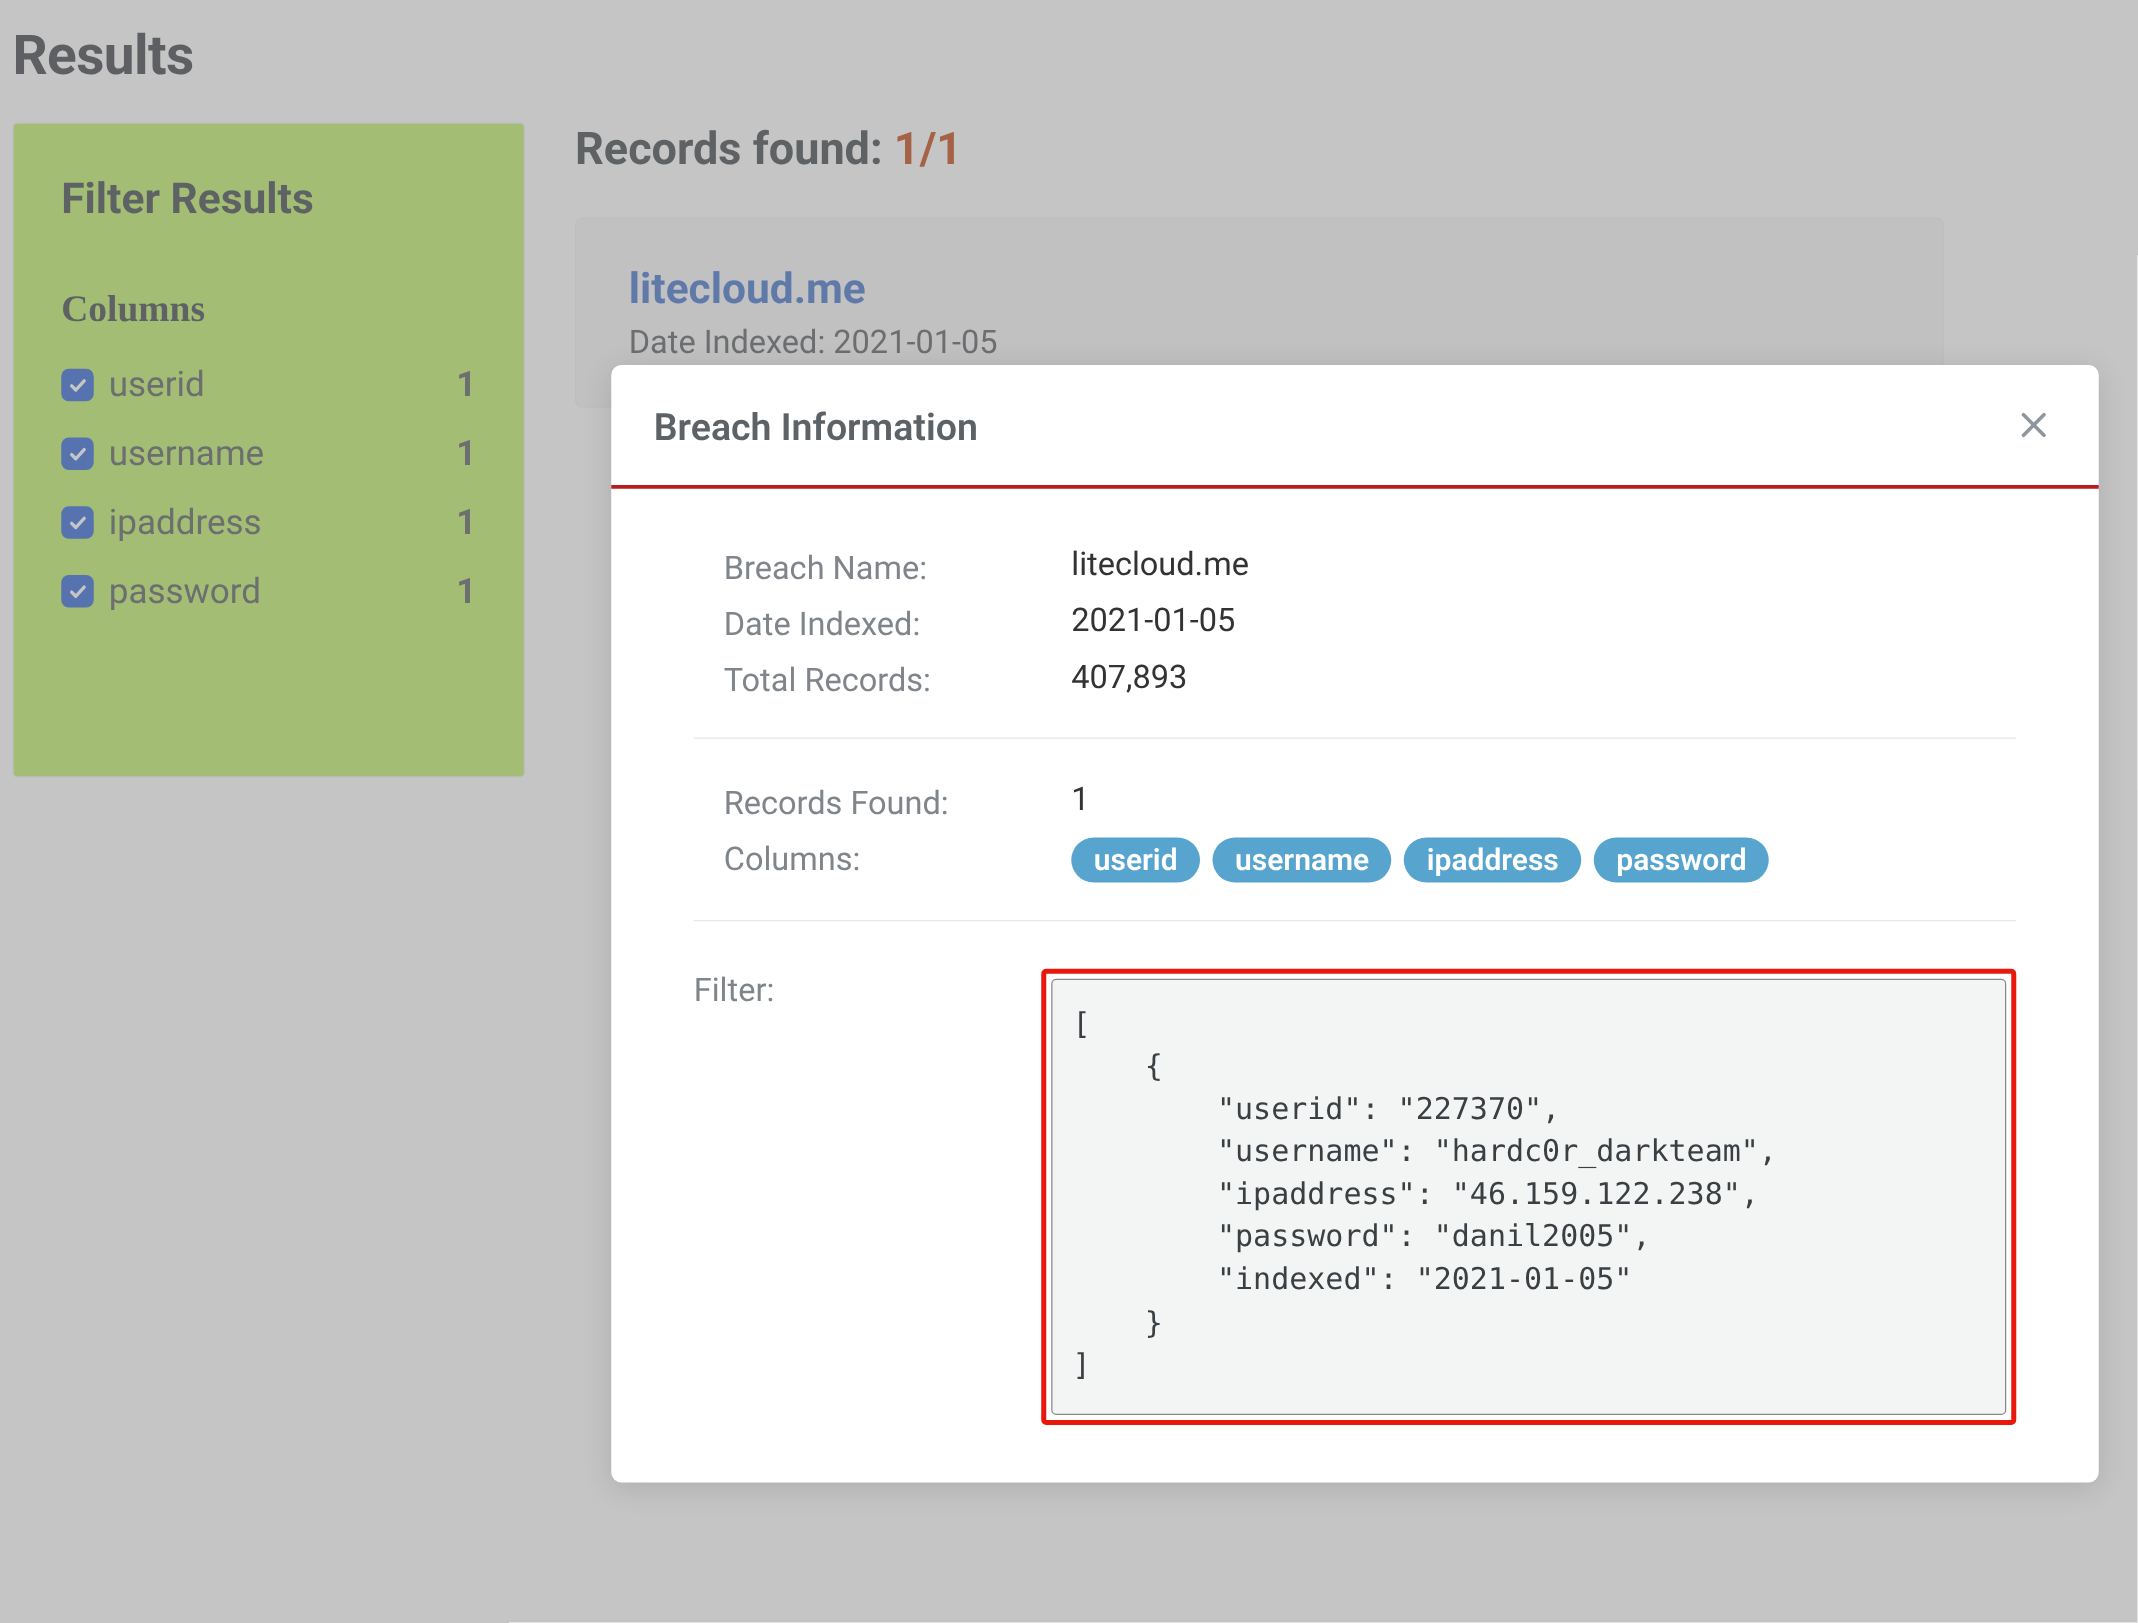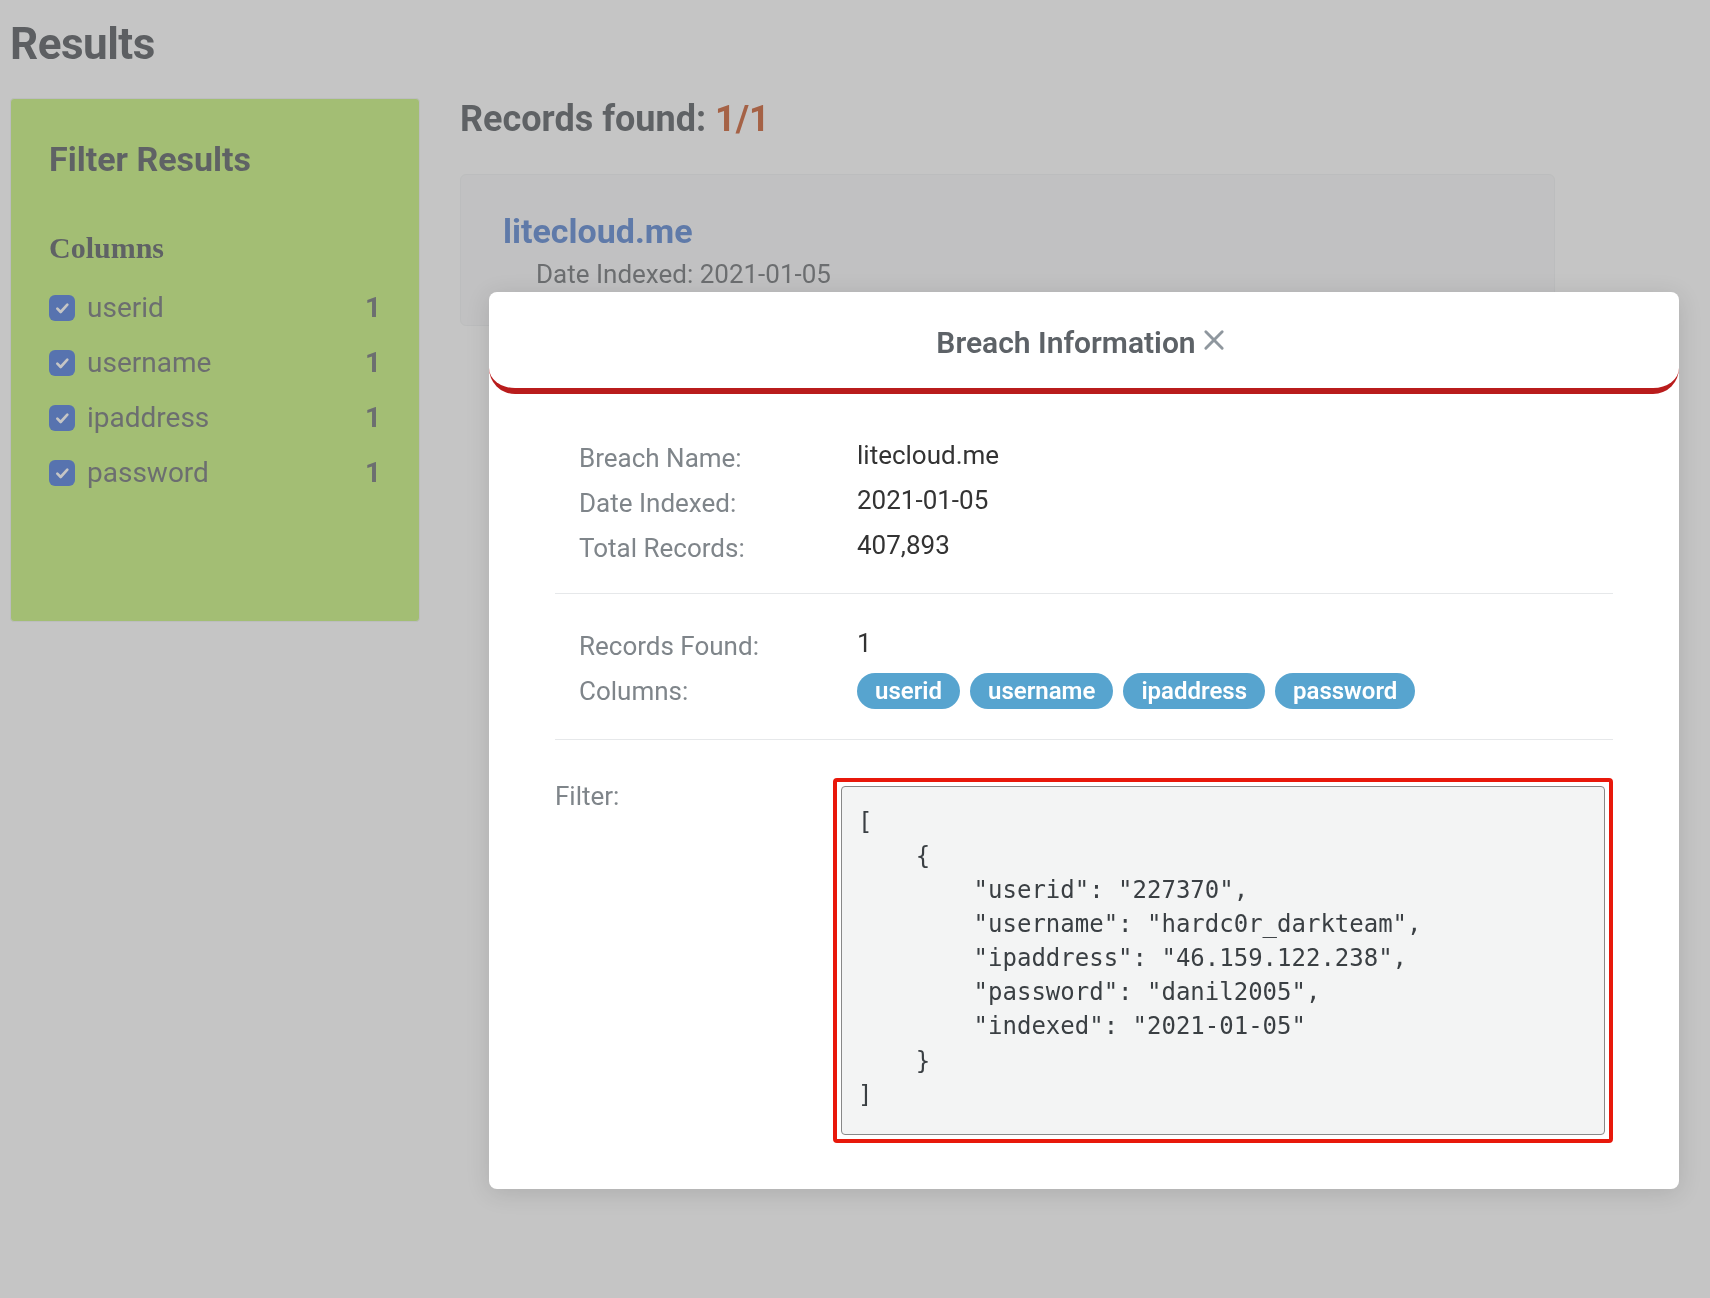--- a/index.html
+++ b/index.html
@@ -13,24 +13,24 @@
   .filter-item { display: flex; align-items: center; gap: 12px; margin-bottom: 22px; }
   .checkbox { width: 26px; height: 26px; background: #2c62d5; border-radius: 6px; display: flex; align-items: center; justify-content: center; flex: none; }
   .checkbox svg { width: 16px; height: 16px; }
   .filter-label { font-size: 28px; color: #55595d; flex: 1; }
   .filter-count { font-size: 28px; color: #55595d; font-weight: 700; }
   .main { flex: 1; padding-right: 145px; }
   .results-found { font-size: 36px; font-weight: 700; color: #3d4247; margin-bottom: 34px; }
   .results-count { color: #c2410c; }
   .result-card { background: #f7f8f9; border: 1px solid #eef0f1; border-radius: 6px; padding: 36px 42px; }
   .card-title { font-size: 34px; font-weight: 700; color: #3c6fc9; margin-bottom: 8px; }
-  .card-sub { font-size: 26px; color: #55595d; margin-left: 33px; }
+  .card-sub { font-size: 26px; color: #55595d; }
   .overlay { position: absolute; inset: 0; background: rgba(134,134,134,0.48); z-index: 10; }
   .modal { position: absolute; left: 489px; top: 292px; width: 1190px; background: #fff; border-radius: 8px; box-shadow: 0 4px 24px rgba(0,0,0,0.12); z-index: 20; padding-bottom: 46px; }
-  .modal-header { display: flex; align-items: center; justify-content: center; padding: 30px 34px 26px 34px; border-bottom: 6px solid #b91c1c; border-radius: 26px; }
+  .modal-header { display: flex; align-items: center; justify-content: space-between; padding: 30px 34px 26px 34px; border-bottom: 3px solid #b91c1c; }
   .modal-title { font-size: 30px; font-weight: 600; color: #5d6267; }
   .close-btn { cursor: pointer; padding: 4px; }
   .close-btn svg { width: 28px; height: 28px; }
   .modal-body { padding: 46px 66px 0 66px; }
   .info-row { display: flex; align-items: flex-start; margin-bottom: 12px; margin-left: 24px; }
   .info-row.columns-row { margin-bottom: 0; }
   .info-label { width: 278px; font-size: 26px; color: #7f858a; flex: none; padding-top: 3px; }
   .info-value { font-size: 26px; color: #333; }
   .section-rule { border: none; border-top: 1px solid #e6e8ea; margin: 30px 0 34px 0; }
   .pill-wrap { display: flex; gap: 10px; flex-wrap: wrap; }

